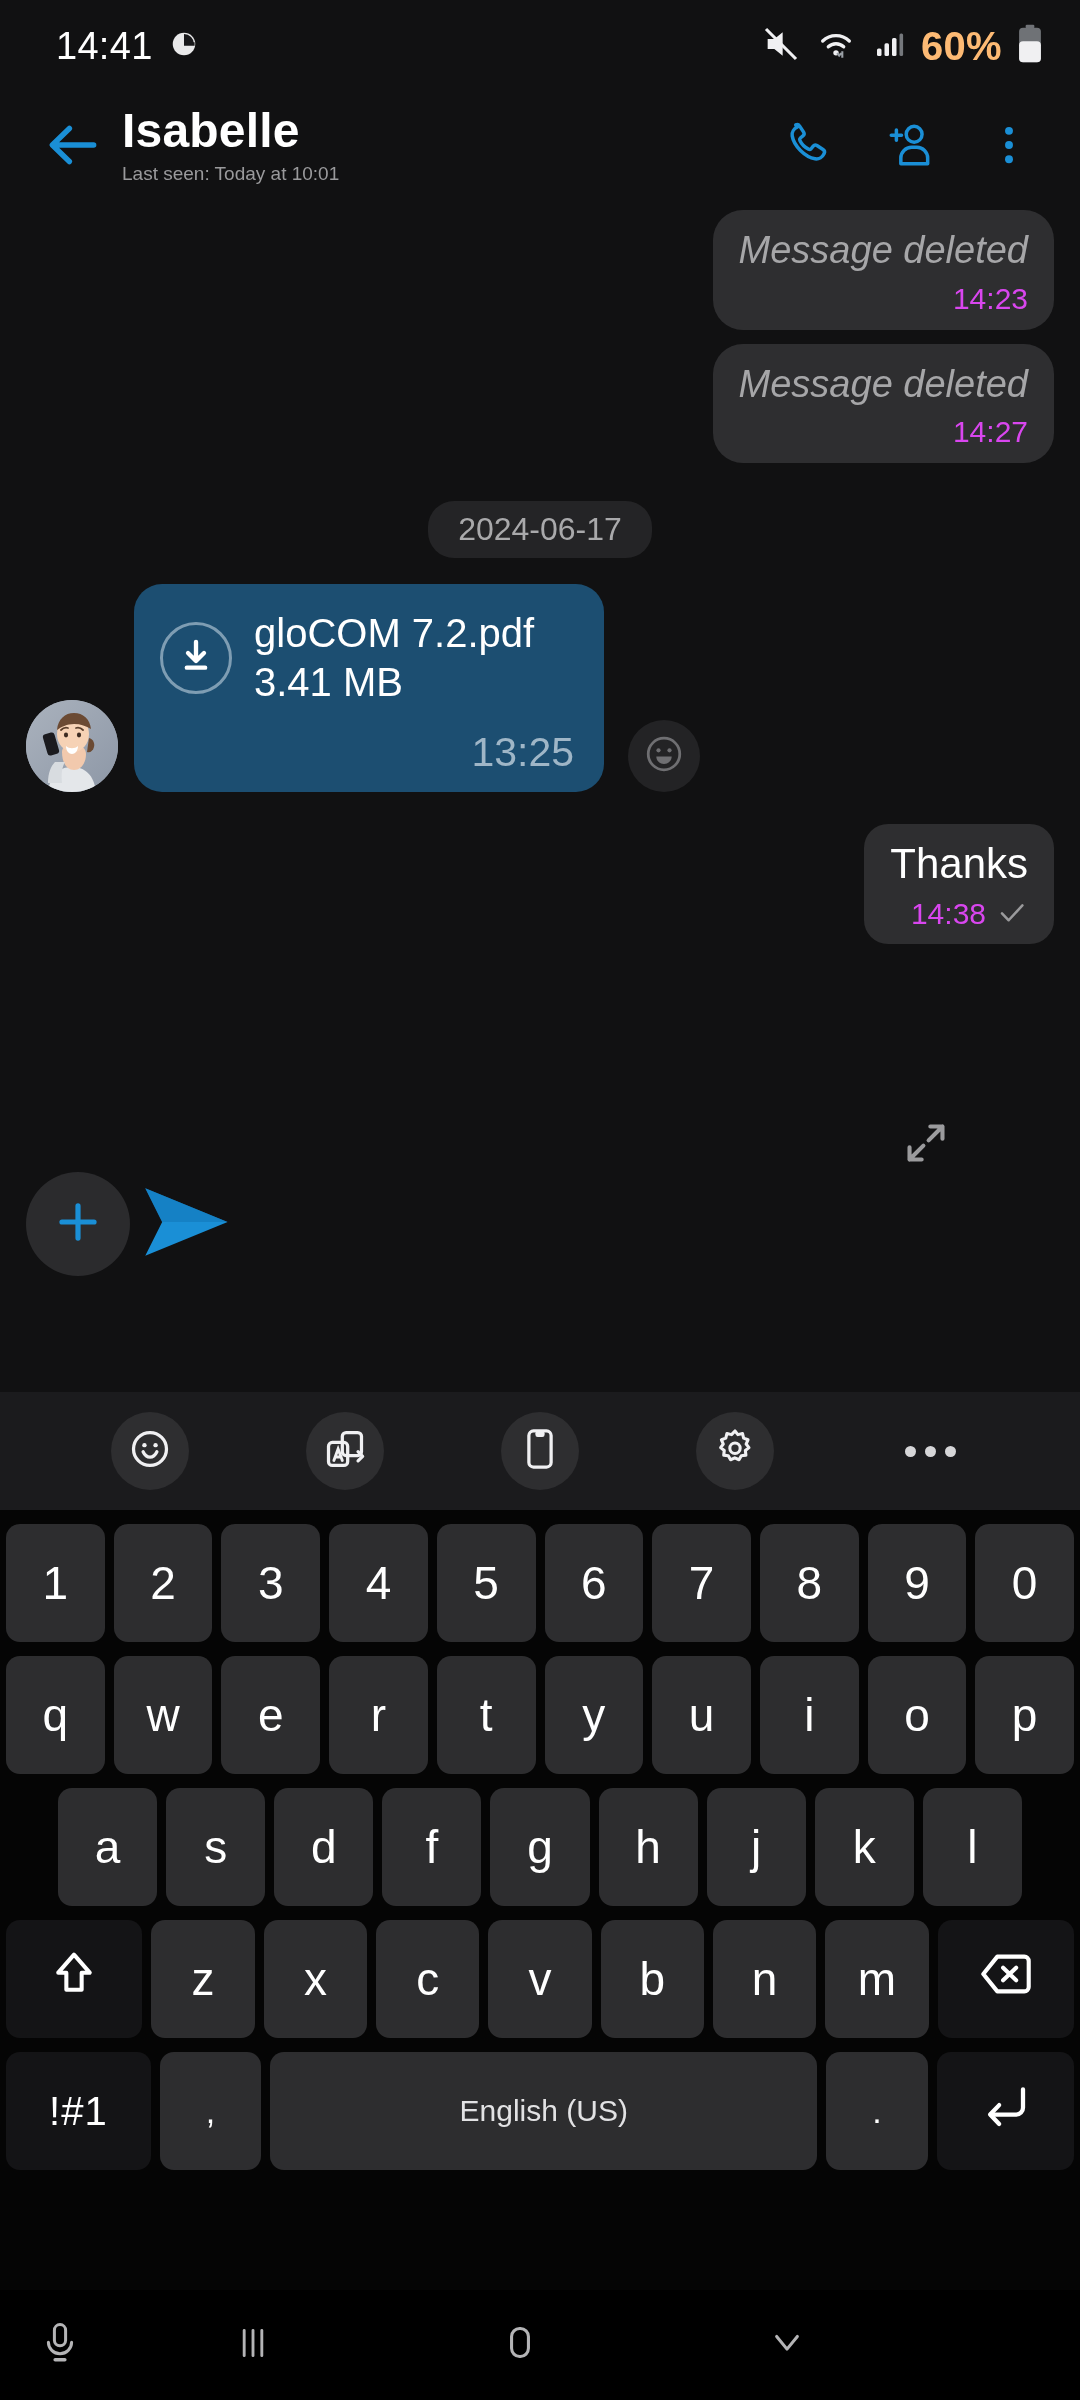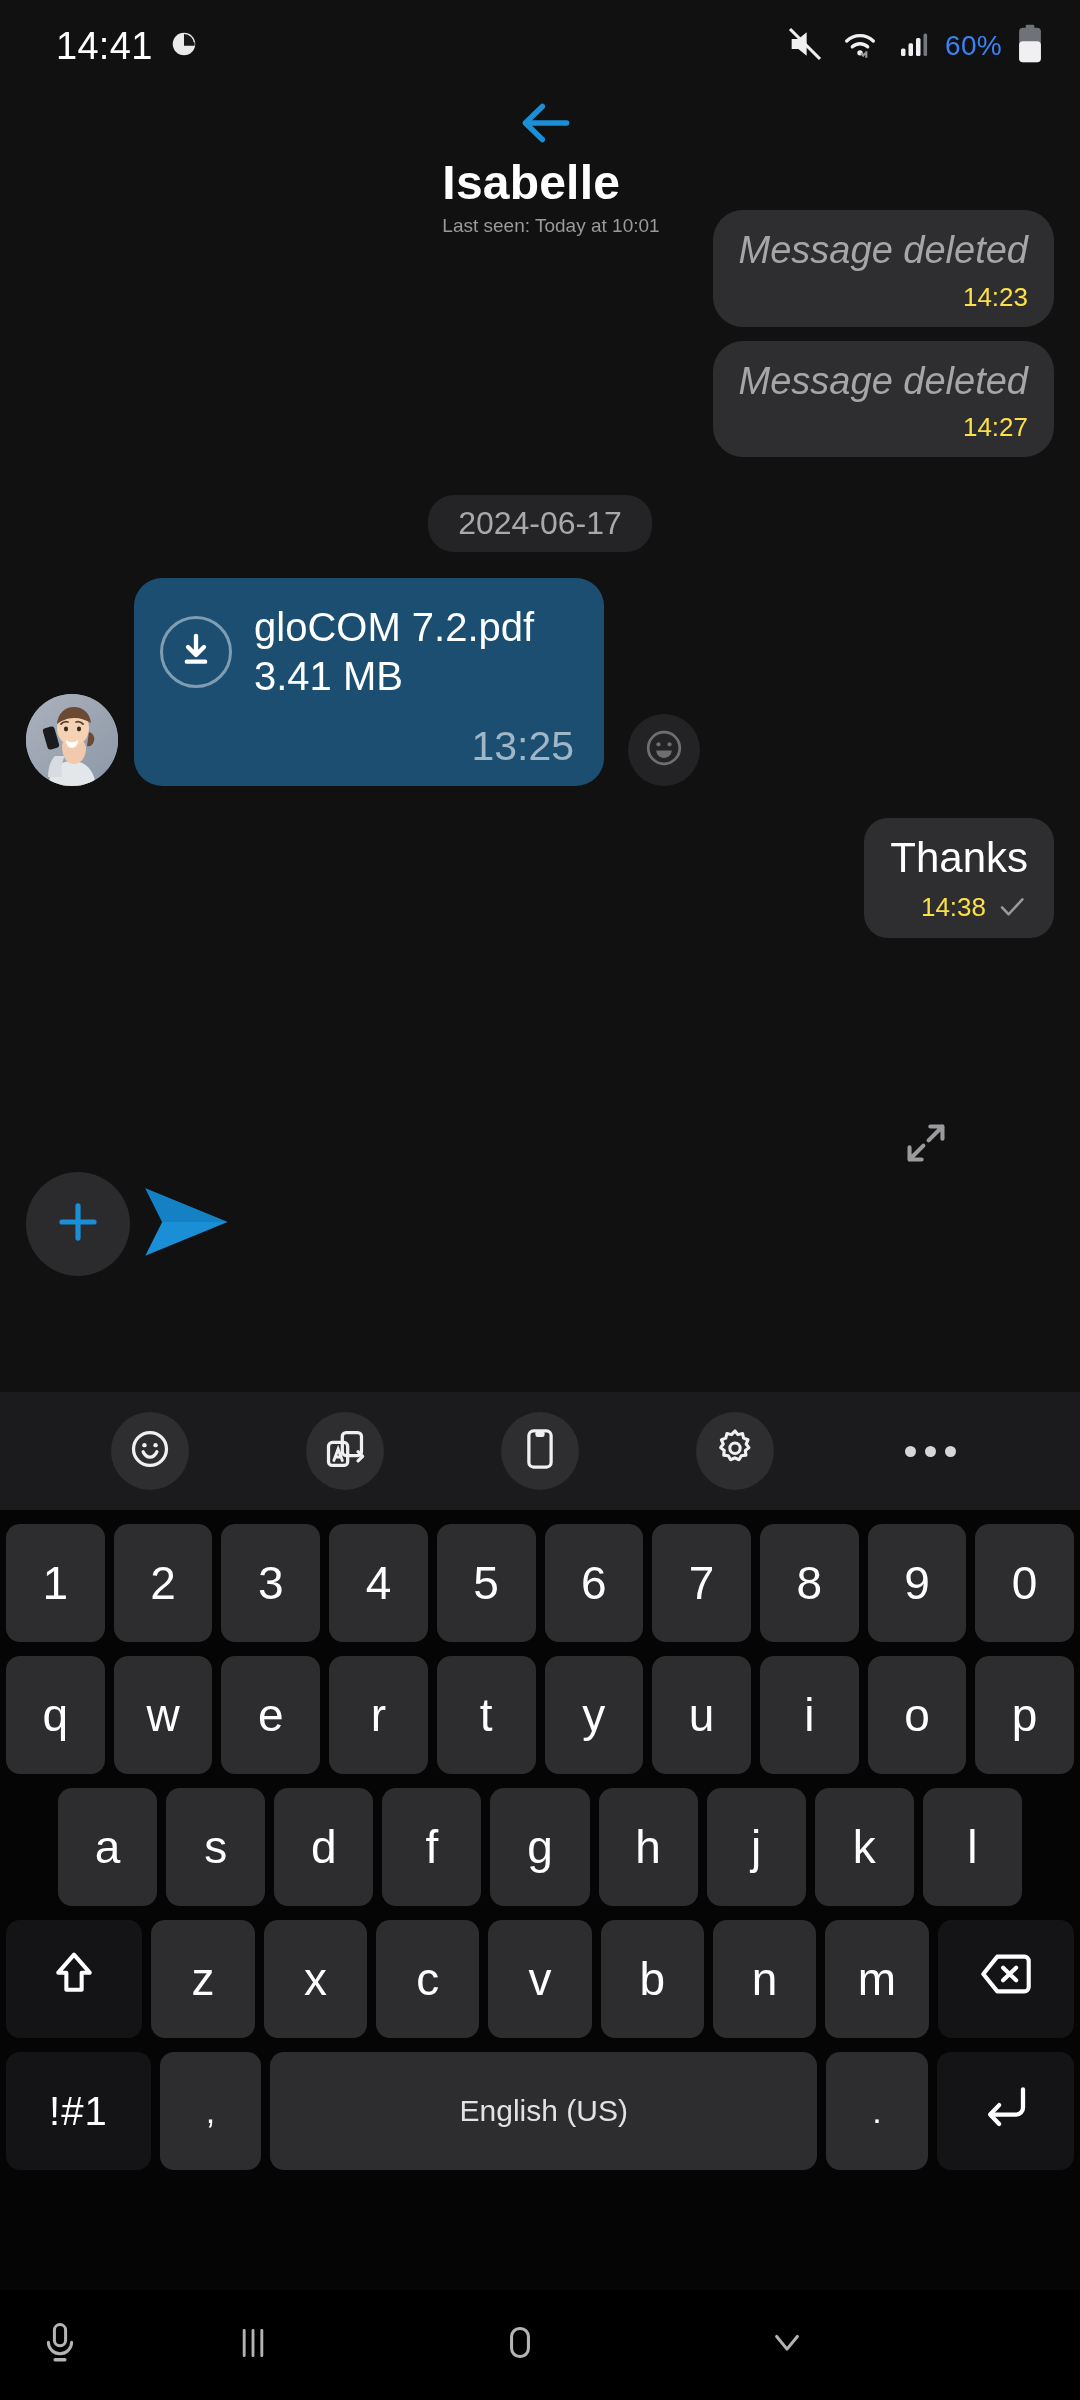--- a/index.html
+++ b/index.html
@@ -9,25 +9,25 @@
   #screen { position:relative; width:1080px; height:2400px; background:#111112; }
 
   
   #statusbar { position:absolute; top:0; left:0; width:1080px; height:92px;
                background:#111112; display:flex; align-items:center;
                padding:0 36px 0 56px; }
   #statusbar .time { color:#fff; font-size:38px; letter-spacing:.3px; }
   #statusbar .sb-left { display:flex; align-items:center; gap:16px; }
   #statusbar .sb-right { margin-left:auto; display:flex; align-items:center; gap:14px; }
   .sb-ic { display:block; }
-  .batt-pct { color:#3b82f6; font-size:28px; letter-spacing:.3px; }
+  .batt-pct { color:#fdba74; font-size:40px; letter-spacing:.3px;font-weight:bold; }
 
   
   #chatheader { position:absolute; top:92px; left:0; width:1080px; height:110px;
-                display:flex; align-items:center; padding:0 22px 0 34px;flex-direction:column; }
+                display:flex; align-items:center; padding:0 22px 0 34px; }
   #backbtn { width:78px; height:78px; display:flex; align-items:center; justify-content:center; }
   .hdr-text { margin-left:10px; display:flex; flex-direction:column; justify-content:center; }
   .hdr-name { color:#fff; font-size:48px; font-weight:700; line-height:1.05; letter-spacing:.2px; }
   .hdr-sub { color:#9a9a9c; font-size:19px; line-height:1.5; margin-top:4px; }
   .hdr-actions { margin-left:auto; display:flex; align-items:center; gap:14px; padding-right:6px; }
   .hdr-btn { width:86px; height:86px; display:flex; align-items:center; justify-content:center; }
 
   
   #messages { position:absolute; top:210px; left:0; width:1080px; height:1182px;
               overflow:hidden; padding:0 26px; }
@@ -35,21 +35,21 @@
   .row.out { justify-content:flex-end; }
   .row.in  { justify-content:flex-start; }
   .row.center { justify-content:center; }
 
   .bubble { border-radius:30px; padding:18px 26px 14px 26px; max-width:700px;
             position:relative; }
   .bubble.deleted { background:#2e2e30; min-width:340px; }
   .del-text { color:#a6a6a8; font-size:38px; font-style:italic; line-height:1.2; }
   .meta { display:flex; align-items:center; justify-content:flex-end; gap:10px;
           margin-top:8px; }
-  .meta .t { color:#fde047; font-size:26px; }
+  .meta .t { color:#d946ef; font-size:30px; }
 
   .datechip { background:#242426; border-radius:26px; padding:10px 30px; }
   .datechip span { color:#a9a9ab; font-size:32px; }
 
   .avatar { width:92px; height:92px; border-radius:50%; flex:0 0 92px;
             margin-right:16px; overflow:hidden; position:relative;
             background:#9aa3b0; }
   .avatar .face { position:absolute; inset:0; }
 
   .filebubble { background:#1c4e71; border-radius:28px; padding:26px 30px 16px 26px;

